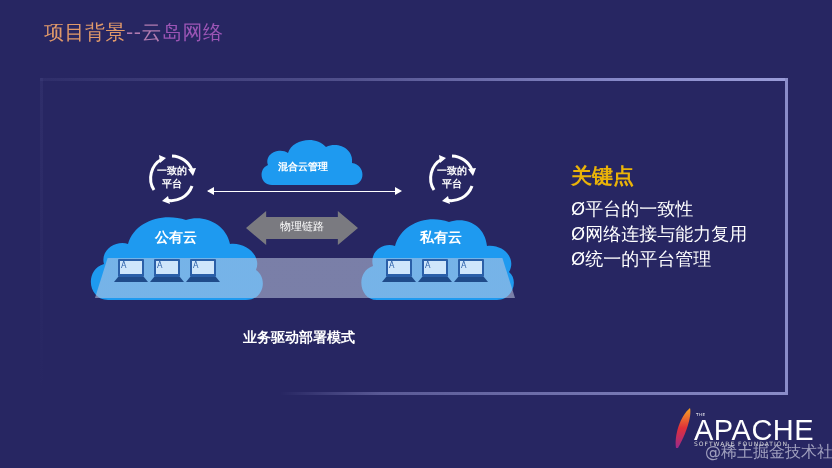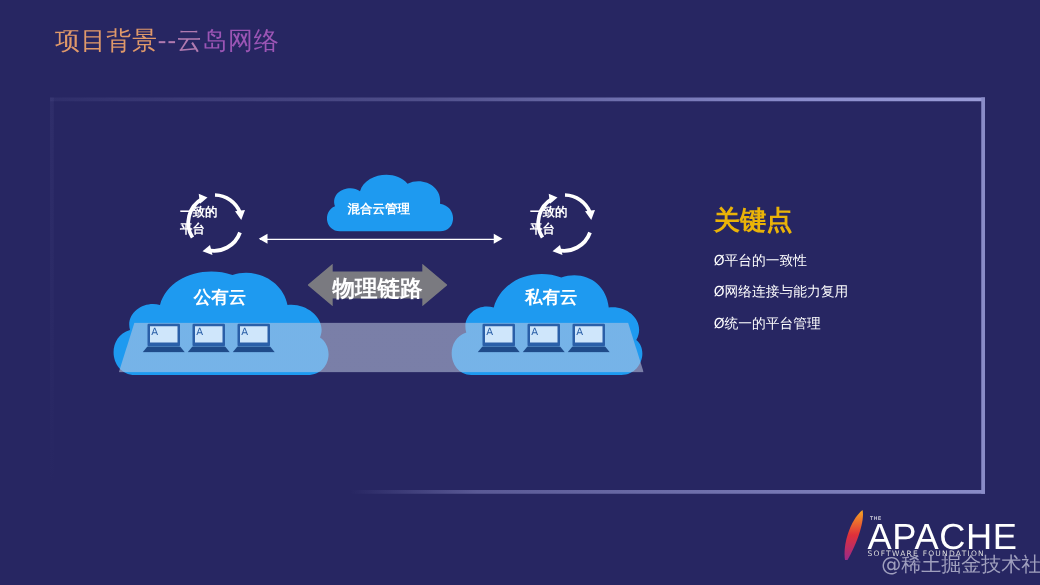--- a/index.html
+++ b/index.html
@@ -14,37 +14,37 @@
   .frame-top { position:absolute; left:40px; top:78px; width:748px; height:3px; background:linear-gradient(to right, rgba(140,140,200,0.08), rgba(140,140,200,0.4) 40%, #8a8ccc 80%, #9a9cd8); }
   .frame-right { position:absolute; left:785px; top:78px; width:3px; height:317px; background:#8a8cc8; }
   .frame-bottom { position:absolute; left:280px; top:392px; width:508px; height:3px; background:linear-gradient(to right, rgba(140,140,200,0), rgba(140,140,200,0.5) 20%, #8a8cc8); }
   .frame-left { position:absolute; left:40px; top:78px; width:3px; height:317px; background:linear-gradient(to bottom, rgba(140,140,200,0.08), rgba(140,140,200,0)); }
 
   .cloud { position:absolute; }
   .band { position:absolute; left:95px; top:258px; width:420px; height:40px; background:linear-gradient(to right, rgba(190,200,225,0.55), rgba(190,200,225,0.55)); clip-path:polygon(3% 0, 97% 0, 100% 100%, 0 100%); }
 
   .label { position:absolute; color:#fff; font-weight:bold; white-space:nowrap; }
   .sync { position:absolute; width:56px; height:56px; }
-  .sync .txt { position:absolute; left:0; right:0; top:14px; text-align:left; color:#fff; font-size:10px; font-weight:bold; line-height:13px; }
+  .sync .txt { position:absolute; left:0; right:0; top:14px; text-align:center; color:#fff; font-size:10px; font-weight:bold; line-height:13px; }
 
   .laptop { position:absolute; width:34px; height:26px; }
   .laptop .screen { position:absolute; left:4px; top:0; width:26px; height:18px; background:#2a5fa8; border-radius:1px; }
   .laptop .inner { position:absolute; left:2px; top:2px; width:22px; height:13px; background:#cfe6fb; color:#2a5fa8; font-size:8px; line-height:10px; padding-left:1px; box-sizing:border-box; }
   .laptop .base { position:absolute; left:0; top:18px; width:34px; height:5px; background:#1f4b8a; clip-path:polygon(12% 0, 88% 0, 100% 100%, 0 100%); }
 
   .arrow-line { position:absolute; left:208px; top:191px; width:192px; height:1px; background:#fff; }
   .ah-l { position:absolute; left:207px; top:187px; width:0; height:0; border-top:4px solid transparent; border-bottom:4px solid transparent; border-right:7px solid #fff; }
   .ah-r { position:absolute; left:395px; top:187px; width:0; height:0; border-top:4px solid transparent; border-bottom:4px solid transparent; border-left:7px solid #fff; }
 
   .phys { position:absolute; left:246px; top:211px; width:112px; height:34px; background:#7a7a80; clip-path:polygon(0 50%, 18% 0, 18% 18%, 82% 18%, 82% 0, 100% 50%, 82% 100%, 82% 82%, 18% 82%, 18% 100%); }
-  .phys-label { position:absolute; left:246px; top:219px; width:112px; text-align:center; color:#fff; font-weight:bold; font-size:18px; }
+  .phys-label { position:absolute; left:246px; top:219px; width:112px; text-align:center; color:#fff; font-weight:normal; font-size:11px; }
 
   .kp-title { position:absolute; left:571px; top:162px; color:#eab308; font-weight:bold; font-size:21px; }
   .kp-list { position:absolute; left:571px; top:199px; margin:0; padding:0; list-style:none; }
-  .kp-list li { color:#fff; font-size:11px; height:25px; line-height:20px; white-space:nowrap; }
+  .kp-list li { color:#fff; font-size:18px; height:25px; line-height:20px; white-space:nowrap; }
 
   .caption { position:absolute; left:243px; top:329px; color:#fff; font-weight:bold; font-size:14px; }
 
   .apache { position:absolute; left:666px; top:404px; width:140px; height:50px; }
   .apache .the { position:absolute; left:30px; top:8px; font-size:4px; color:#fff; letter-spacing:0.5px; }
   .apache .word { position:absolute; left:28px; top:10px; font-size:29px; color:#ffffff; letter-spacing:0.5px; font-family:"Liberation Sans", sans-serif; }
   .apache .sub { position:absolute; left:28px; top:36px; font-size:6px; color:#ddd; letter-spacing:1px; white-space:nowrap; }
   .watermark { position:absolute; left:672px; top:442px; font-size:16px; color:rgba(200,200,220,0.75); white-space:nowrap;margin-left:33px; }
 </style>
 </head>
@@ -140,20 +140,21 @@
   <div class="laptop" style="left:454px;top:259px">
       <div class="screen">
         <div class="inner">A</div>
       </div>
       <div class="base"></div>
     </div>
 
   <div class="phys"></div>
   <div class="phys-label">物理链路</div>
 
+  <div class="caption">业务驱动部署模式</div>
 
   <div class="kp-title">关键点</div>
   <ul class="kp-list">
     <li>Ø平台的一致性</li>
     <li>Ø网络连接与能力复用</li>
     <li>Ø统一的平台管理</li>
   </ul>
 
   <div class="apache">
     <svg style="position:absolute;left:6px;top:2px" width="20" height="42" viewBox="0 0 20 42">

